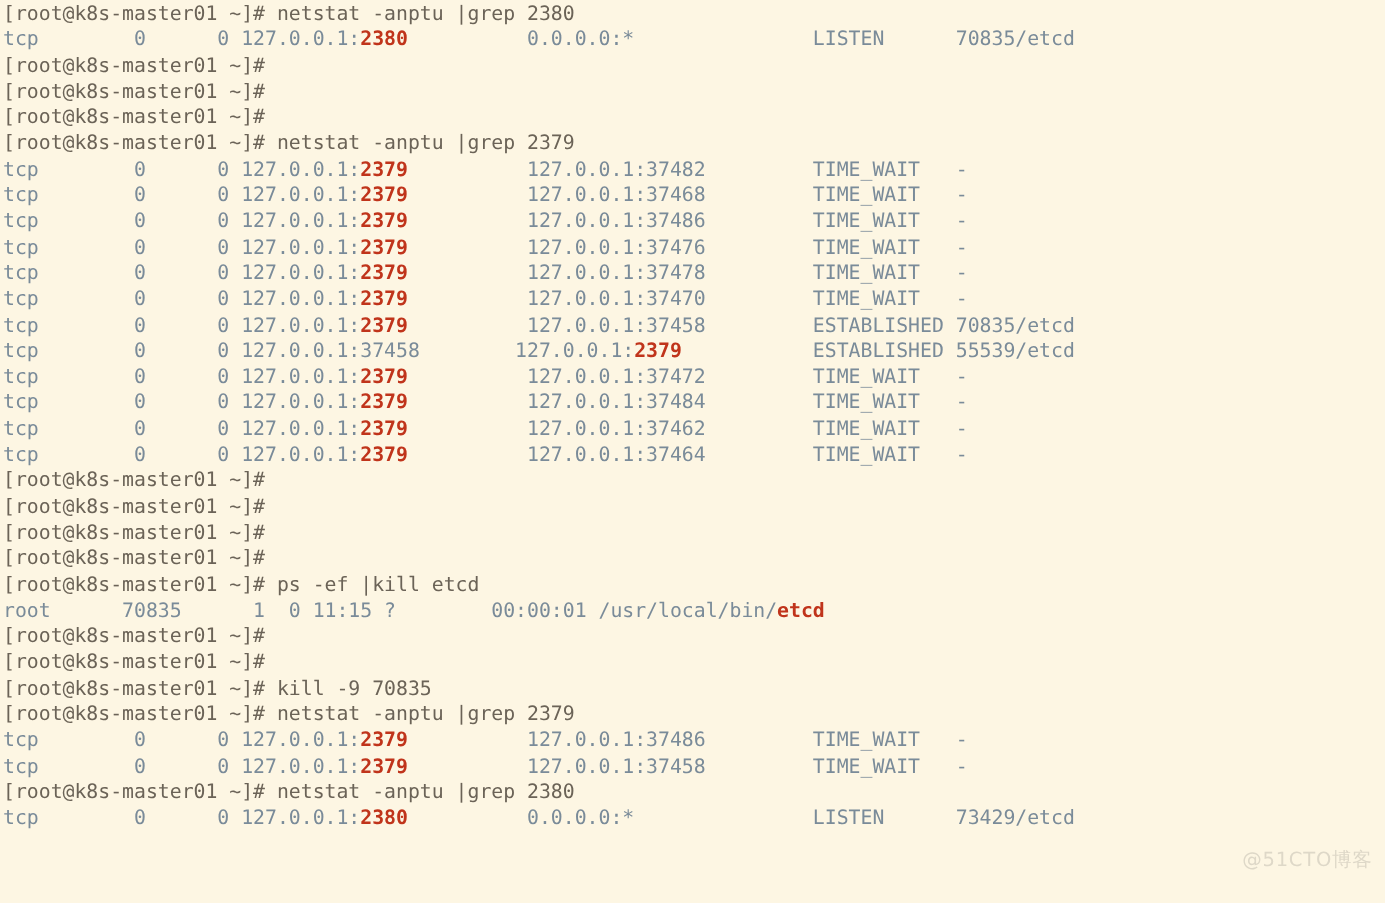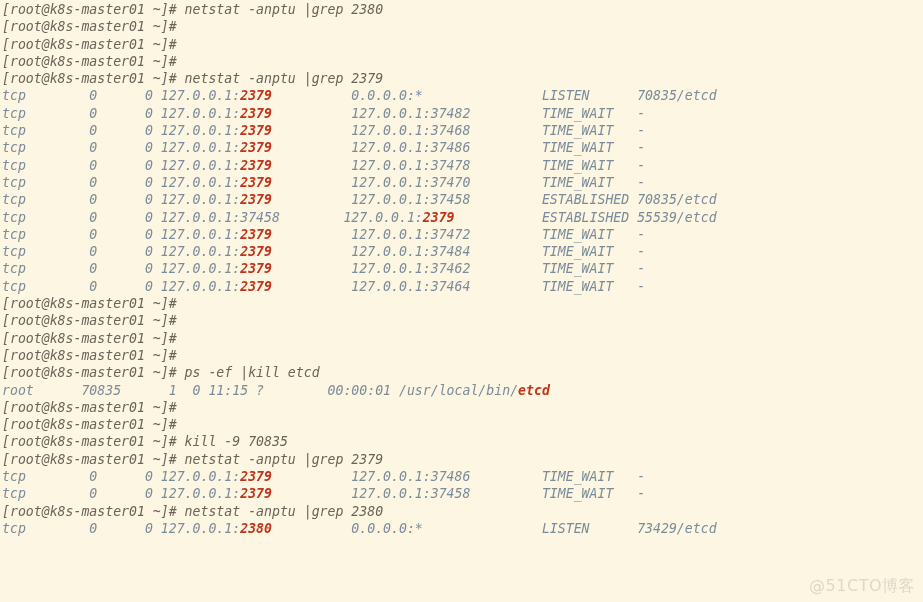--- a/index.html
+++ b/index.html
@@ -17,59 +17,59 @@
     font-size: 13.2px;
     line-height: 17.3px;
     letter-spacing: 0px;
     box-sizing: border-box;
     padding: 1px 0 0 2px;
   }
   .line {
     white-space: pre;
     height: 17.3px;
     color: #7a8b99;
-    font-style: italic;
   }
   .line.prompt-line {
     color: #6b6357;
   }
   .seg { white-space: pre; }
   .seg.prompt { color: #6b6357; }
   .seg.cmd { color: #6b6357; }
   .seg.out { color: #7a8b99; }
   .seg.match {
     color: #c0341b;
     font-weight: bold;
   }
   #watermark {
     position: absolute;
     right: 8px;
-    bottom: 8px;
+    bottom: 20px;
     color: #ded8c8;
     font-family: "DejaVu Sans", "Liberation Sans", sans-serif;
-    font-size: 16px;
+    font-size: 13px;
     letter-spacing: 0.5px;
     pointer-events: none;
     user-select: none;
   }
 </style>
 </head>
 <body>
 
 <div id="terminal">
   <div id="terminal-output">
       <div class="line prompt-line"><span class="seg prompt">[root@k8s-master01 ~]#</span><span class="seg cmd"> netstat -anptu |grep 2380</span></div>
+      <div class="line"><span class="seg out">tcp        0      0 127.0.0.1:</span><span class="seg match">2380</span><span class="seg out">          0.0.0.0:*               LISTEN      70835/etcd</span></div>
       <div class="line prompt-line"><span class="seg prompt">[root@k8s-master01 ~]#</span></div>
       <div class="line prompt-line"><span class="seg prompt">[root@k8s-master01 ~]#</span></div>
       <div class="line prompt-line"><span class="seg prompt">[root@k8s-master01 ~]#</span></div>
       <div class="line prompt-line"><span class="seg prompt">[root@k8s-master01 ~]#</span><span class="seg cmd"> netstat -anptu |grep 2379</span></div>
-      <div class="line"><span class="seg out">tcp        0      0 127.0.0.1:</span><span class="seg match">2379</span><span class="seg out">          0.0.0.0:*               LISTEN      70835/etcd</span></div>
       <div class="line"><span class="seg out">tcp        0      0 127.0.0.1:</span><span class="seg match">2379</span><span class="seg out">          127.0.0.1:37482         TIME_WAIT   -</span></div>
       <div class="line"><span class="seg out">tcp        0      0 127.0.0.1:</span><span class="seg match">2379</span><span class="seg out">          127.0.0.1:37468         TIME_WAIT   -</span></div>
       <div class="line"><span class="seg out">tcp        0      0 127.0.0.1:</span><span class="seg match">2379</span><span class="seg out">          127.0.0.1:37486         TIME_WAIT   -</span></div>
+      <div class="line"><span class="seg out">tcp        0      0 127.0.0.1:</span><span class="seg match">2379</span><span class="seg out">          127.0.0.1:37476         TIME_WAIT   -</span></div>
       <div class="line"><span class="seg out">tcp        0      0 127.0.0.1:</span><span class="seg match">2379</span><span class="seg out">          127.0.0.1:37478         TIME_WAIT   -</span></div>
       <div class="line"><span class="seg out">tcp        0      0 127.0.0.1:</span><span class="seg match">2379</span><span class="seg out">          127.0.0.1:37470         TIME_WAIT   -</span></div>
       <div class="line"><span class="seg out">tcp        0      0 127.0.0.1:</span><span class="seg match">2379</span><span class="seg out">          127.0.0.1:37458         ESTABLISHED 70835/etcd</span></div>
       <div class="line"><span class="seg out">tcp        0      0 127.0.0.1:37458        127.0.0.1:</span><span class="seg match">2379</span><span class="seg out">           ESTABLISHED 55539/etcd</span></div>
       <div class="line"><span class="seg out">tcp        0      0 127.0.0.1:</span><span class="seg match">2379</span><span class="seg out">          127.0.0.1:37472         TIME_WAIT   -</span></div>
       <div class="line"><span class="seg out">tcp        0      0 127.0.0.1:</span><span class="seg match">2379</span><span class="seg out">          127.0.0.1:37484         TIME_WAIT   -</span></div>
       <div class="line"><span class="seg out">tcp        0      0 127.0.0.1:</span><span class="seg match">2379</span><span class="seg out">          127.0.0.1:37462         TIME_WAIT   -</span></div>
       <div class="line"><span class="seg out">tcp        0      0 127.0.0.1:</span><span class="seg match">2379</span><span class="seg out">          127.0.0.1:37464         TIME_WAIT   -</span></div>
       <div class="line prompt-line"><span class="seg prompt">[root@k8s-master01 ~]#</span></div>
       <div class="line prompt-line"><span class="seg prompt">[root@k8s-master01 ~]#</span></div>

